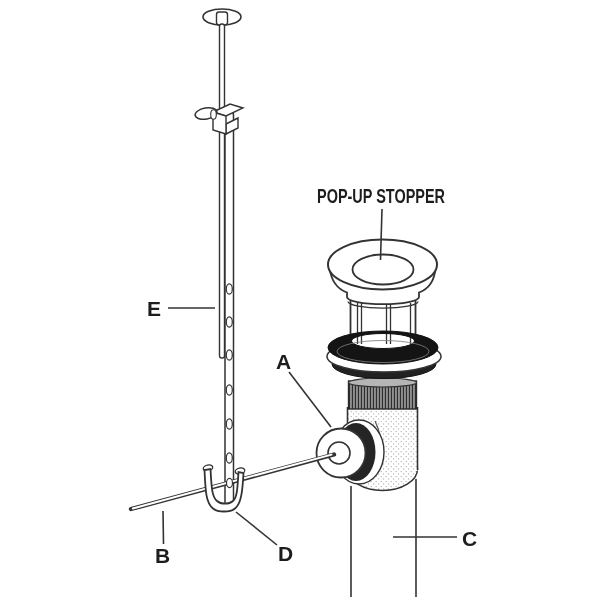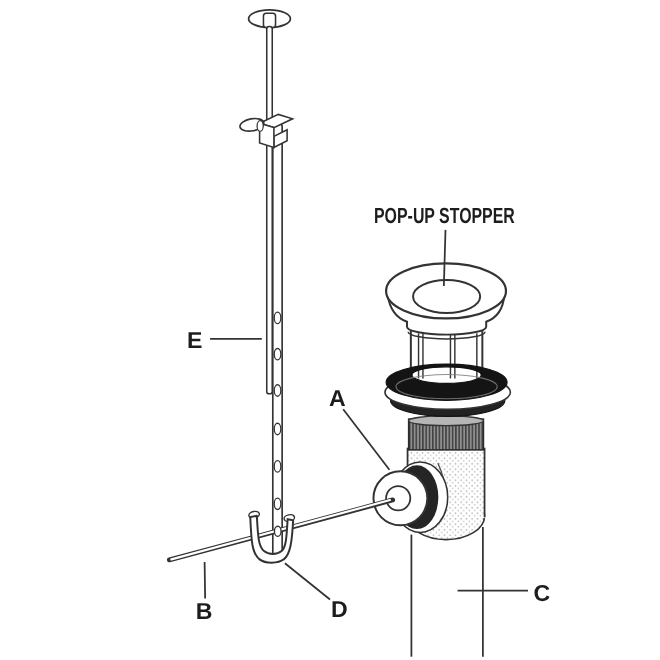--- a/index.html
+++ b/index.html
@@ -1,17 +1,17 @@
 <!DOCTYPE html>
 <html><head>
 <meta charset="utf-8">
 <style>
   html,body{margin:0;padding:0;background:#ffffff;}
   body{width:600px;height:600px;overflow:hidden;font-family:"Liberation Sans",sans-serif;}
-  .stage{position:relative;width:496px;height:600px;background:#fff;margin-left:23px;}
+  .stage{position:relative;width:496px;height:600px;background:#fff;}
   svg{display:block;}
   .ln{stroke:#333;fill:none;}
   .wh{fill:#fff;stroke:#333;}
   text{fill:#1d1d1d;font-family:"Liberation Sans","DejaVu Sans",sans-serif;font-weight:bold;}
   .callout{font-size:21px;}
   .title{font-size:20px;letter-spacing:0px;}
 </style>
 </head>
 <body>
 

